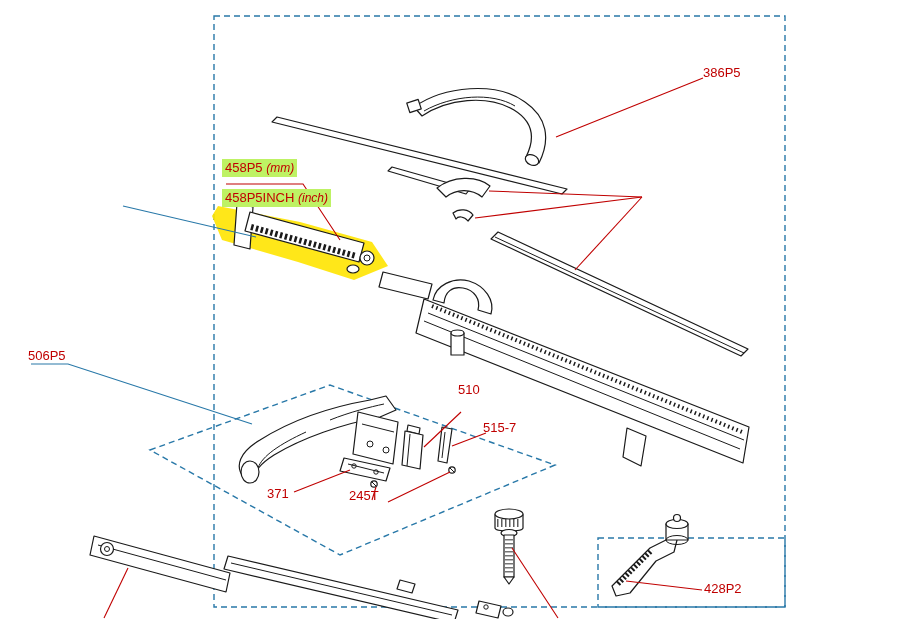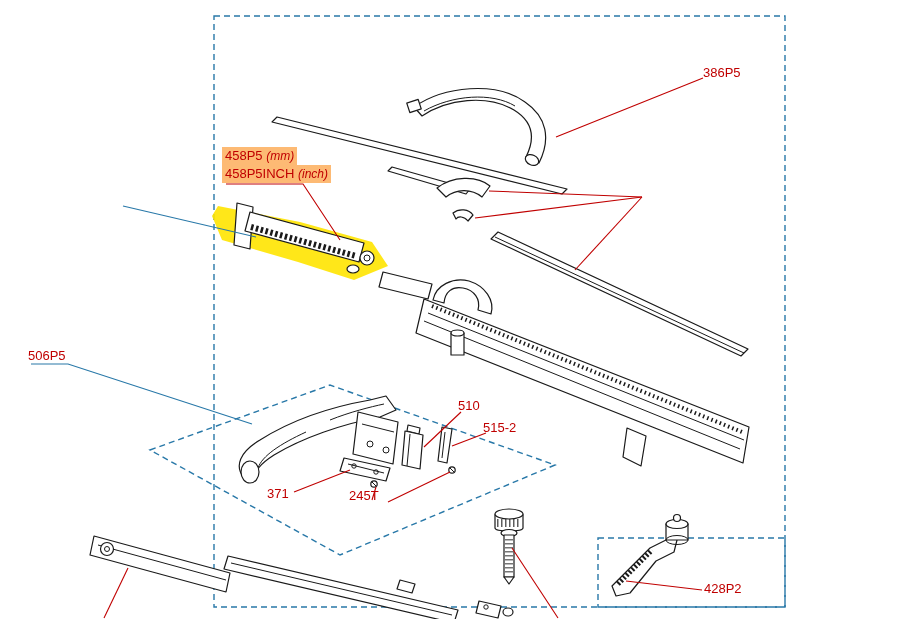--- a/index.html
+++ b/index.html
@@ -11,21 +11,21 @@
   .ink{fill:#ffffff;stroke:#1a1a1a;stroke-width:1.2;stroke-linejoin:round;}
   .line{fill:none;stroke:#1a1a1a;stroke-width:1;}
   .dashbox{fill:none;stroke:#2878a8;stroke-width:1.4;stroke-dasharray:6,4;}
   .red-leads line,.red-leads polyline{stroke:#c00000;stroke-width:1.1;fill:none;}
   .blue-leads line,.blue-leads polyline{stroke:#2878a8;stroke-width:1.2;fill:none;}
   .label{
     position:absolute;color:#c00000;font-size:13px;line-height:17px;
     white-space:nowrap;cursor:pointer;
   }
   .label .unit{font-style:italic;font-size:12px;}
-  .hl .lrow{background:#fdba74;padding:0 3px;display:inline-block;}
+  .hl .lrow{background:#bef264;padding:0 3px;display:inline-block;margin-top:12px;}
   .hl .lrow{display:block;width:max-content;}
 </style>
 </head>
 <body>
 
 <div class="stage">
 
   <svg width="898" height="619" viewBox="0 0 898 619">
 
     <g>
@@ -186,26 +186,26 @@
       <span class="unit">(inch)</span>
     </div>
   </div>
 
 
 
   <div class="label" style="left:28px;top:347px">
     <span>506P5</span>
   </div>
 
-  <div class="label" style="left:458px;top:397px">
+  <div class="label" style="left:458px;top:381px">
     <span>510</span>
   </div>
 
   <div class="label" style="left:483px;top:419px">
-    <span>515-2</span>
+    <span>515-7</span>
   </div>
 
   <div class="label" style="left:267px;top:485px">
     <span>371</span>
   </div>
 
   <div class="label" style="left:349px;top:487px">
     <span>245T</span>
   </div>
 

